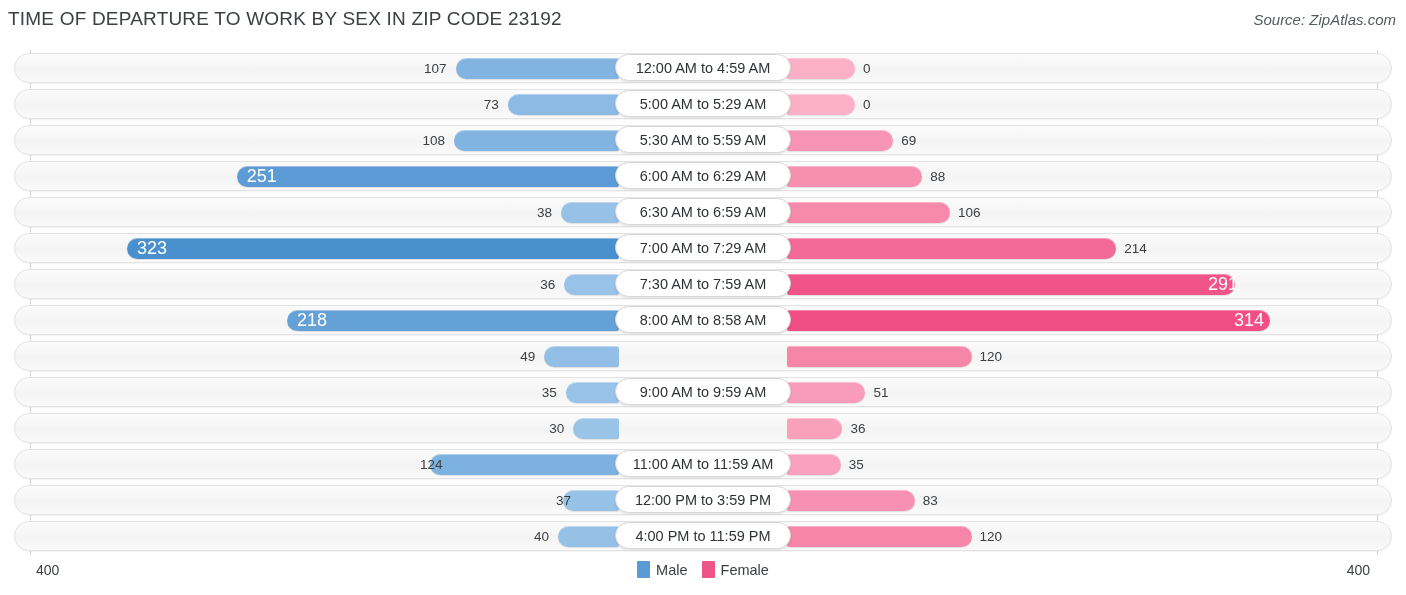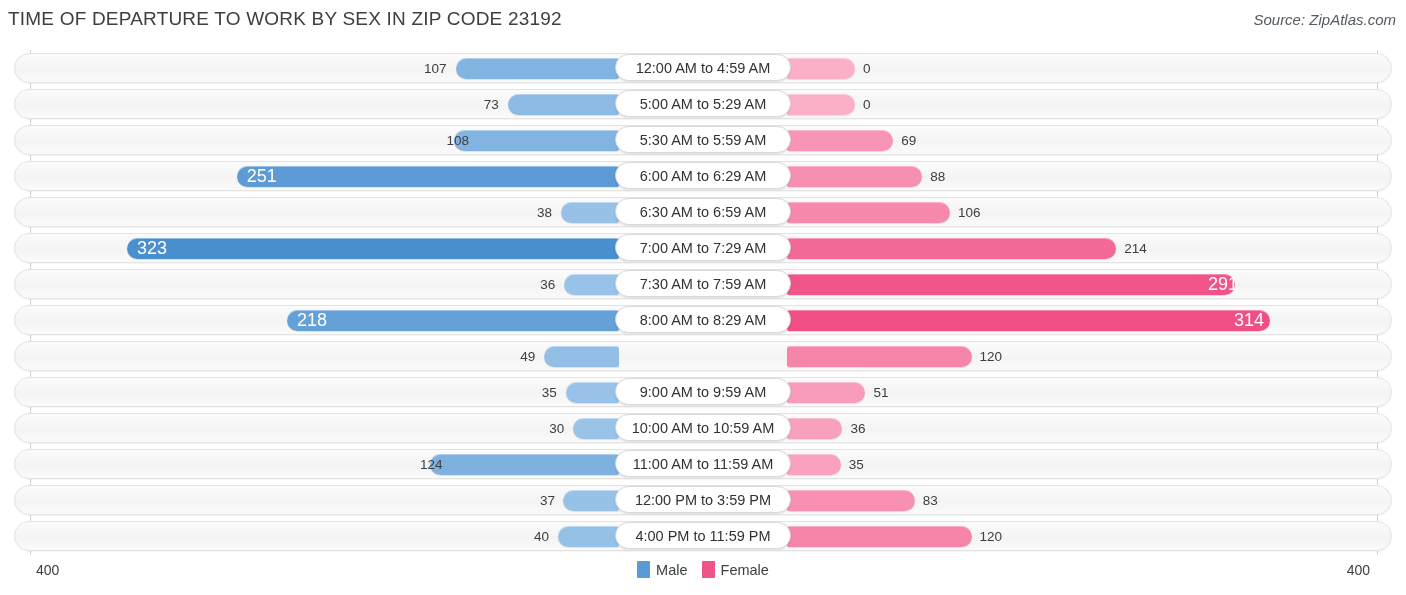--- a/index.html
+++ b/index.html
@@ -195,21 +195,21 @@
         <div class="track"></div>
         <div class="bar male" style="left: 507.805px; width: 111.195px; background: rgb(140, 186, 228);"></div>
         <div class="val" style="left: 483.805px;">73</div>
         <div class="bar female" style="left: 787px; width: 68px; background: rgb(251, 176, 200);"></div>
         <div class="val" style="left: 863px;">0</div>
         <div class="pill" style="left: 615px; width: 176px;">5:00 AM to 5:29 AM</div>
       </div>
       <div class="row">
         <div class="track"></div>
         <div class="bar male" style="left: 454.492px; width: 164.508px; background: rgb(130, 180, 225);"></div>
-        <div class="val" style="left: 422.492px; margin-left: 24px;">108</div>
+        <div class="val" style="left: 422.492px;">108</div>
         <div class="bar female" style="left: 787px; width: 106.137px; background: rgb(248, 149, 182);"></div>
         <div class="val" style="left: 901.137px;">69</div>
         <div class="pill" style="left: 615px; width: 176px;">5:30 AM to 5:59 AM</div>
       </div>
       <div class="row">
         <div class="track"></div>
         <div class="bar male" style="left: 236.672px; width: 382.328px; background: rgb(92, 155, 213);"></div>
         <div class="val inside" style="left: 246.672px;">251</div>
         <div class="bar female" style="left: 787px; width: 135.363px; background: rgb(247, 143, 177);"></div>
         <div class="val" style="left: 930.363px;">88</div>
@@ -238,21 +238,21 @@
         <div class="bar female" style="left: 787px; width: 447.621px; background: rgb(241, 84, 137);"></div>
         <div class="val inside" style="left: 1208px;">291</div>
         <div class="pill" style="left: 615px; width: 176px;">7:30 AM to 7:59 AM</div>
       </div>
       <div class="row">
         <div class="track"></div>
         <div class="bar male" style="left: 286.938px; width: 332.062px; background: rgb(100, 161, 215);"></div>
         <div class="val inside" style="left: 296.938px;">218</div>
         <div class="bar female" style="left: 787px; width: 483px; background: rgb(240, 78, 133);"></div>
         <div class="val inside" style="left: 1234px;">314</div>
-        <div class="pill" style="left: 615px; width: 176px;">8:00 AM to 8:29 AM</div>
+        <div class="pill" style="left: 615px; width: 176px;">8:00 AM to 8:58 AM</div>
       </div>
       <div class="row">
         <div class="track"></div>
         <div class="bar male" style="left: 544.362px; width: 74.6378px; background: rgb(147, 191, 230);"></div>
         <div class="val" style="left: 520.362px;">49</div>
         <div class="bar female" style="left: 787px; width: 184.586px; background: rgb(246, 133, 170);"></div>
         <div class="val" style="left: 979.586px;">120</div>
       </div>
       <div class="row">
         <div class="track"></div>
@@ -261,34 +261,33 @@
         <div class="bar female" style="left: 787px; width: 78.449px; background: rgb(249, 155, 186);"></div>
         <div class="val" style="left: 873.449px;">51</div>
         <div class="pill" style="left: 615px; width: 176px;">9:00 AM to 9:59 AM</div>
       </div>
       <div class="row">
         <div class="track"></div>
         <div class="bar male" style="left: 573.303px; width: 45.6966px; background: rgb(154, 195, 232);"></div>
         <div class="val" style="left: 549.303px;">30</div>
         <div class="bar female" style="left: 787px; width: 55.3758px; background: rgb(249, 160, 189);"></div>
         <div class="val" style="left: 850.376px;">36</div>
-        <div class="pill" style="left: 615px; width: 176px;">10:00 AM to 10:59 AM</div>
       </div>
       <div class="row">
         <div class="track"></div>
         <div class="bar male" style="left: 430.121px; width: 188.879px; background: rgb(125, 177, 223);"></div>
         <div class="val" style="left: 420px;">124</div>
         <div class="bar female" style="left: 787px; width: 53.8376px; background: rgb(249, 161, 190);"></div>
         <div class="val" style="left: 848.838px;">35</div>
         <div class="pill" style="left: 615px; width: 176px;">11:00 AM to 11:59 AM</div>
       </div>
       <div class="row">
         <div class="track"></div>
         <div class="bar male" style="left: 562.641px; width: 56.3591px; background: rgb(151, 194, 231);"></div>
-        <div class="val" style="left: 540px;">37</div>
+        <div class="val" style="left: 556px;">37</div>
         <div class="bar female" style="left: 787px; width: 127.672px; background: rgb(247, 144, 178);"></div>
         <div class="val" style="left: 922.672px;">83</div>
         <div class="pill" style="left: 615px; width: 176px;">12:00 PM to 3:59 PM</div>
       </div>
       <div class="row">
         <div class="track"></div>
         <div class="bar male" style="left: 558.071px; width: 60.9288px; background: rgb(150, 193, 231);"></div>
         <div class="val" style="left: 534.071px;">40</div>
         <div class="bar female" style="left: 787px; width: 184.586px; background: rgb(246, 133, 170);"></div>
         <div class="val" style="left: 979.586px;">120</div>

